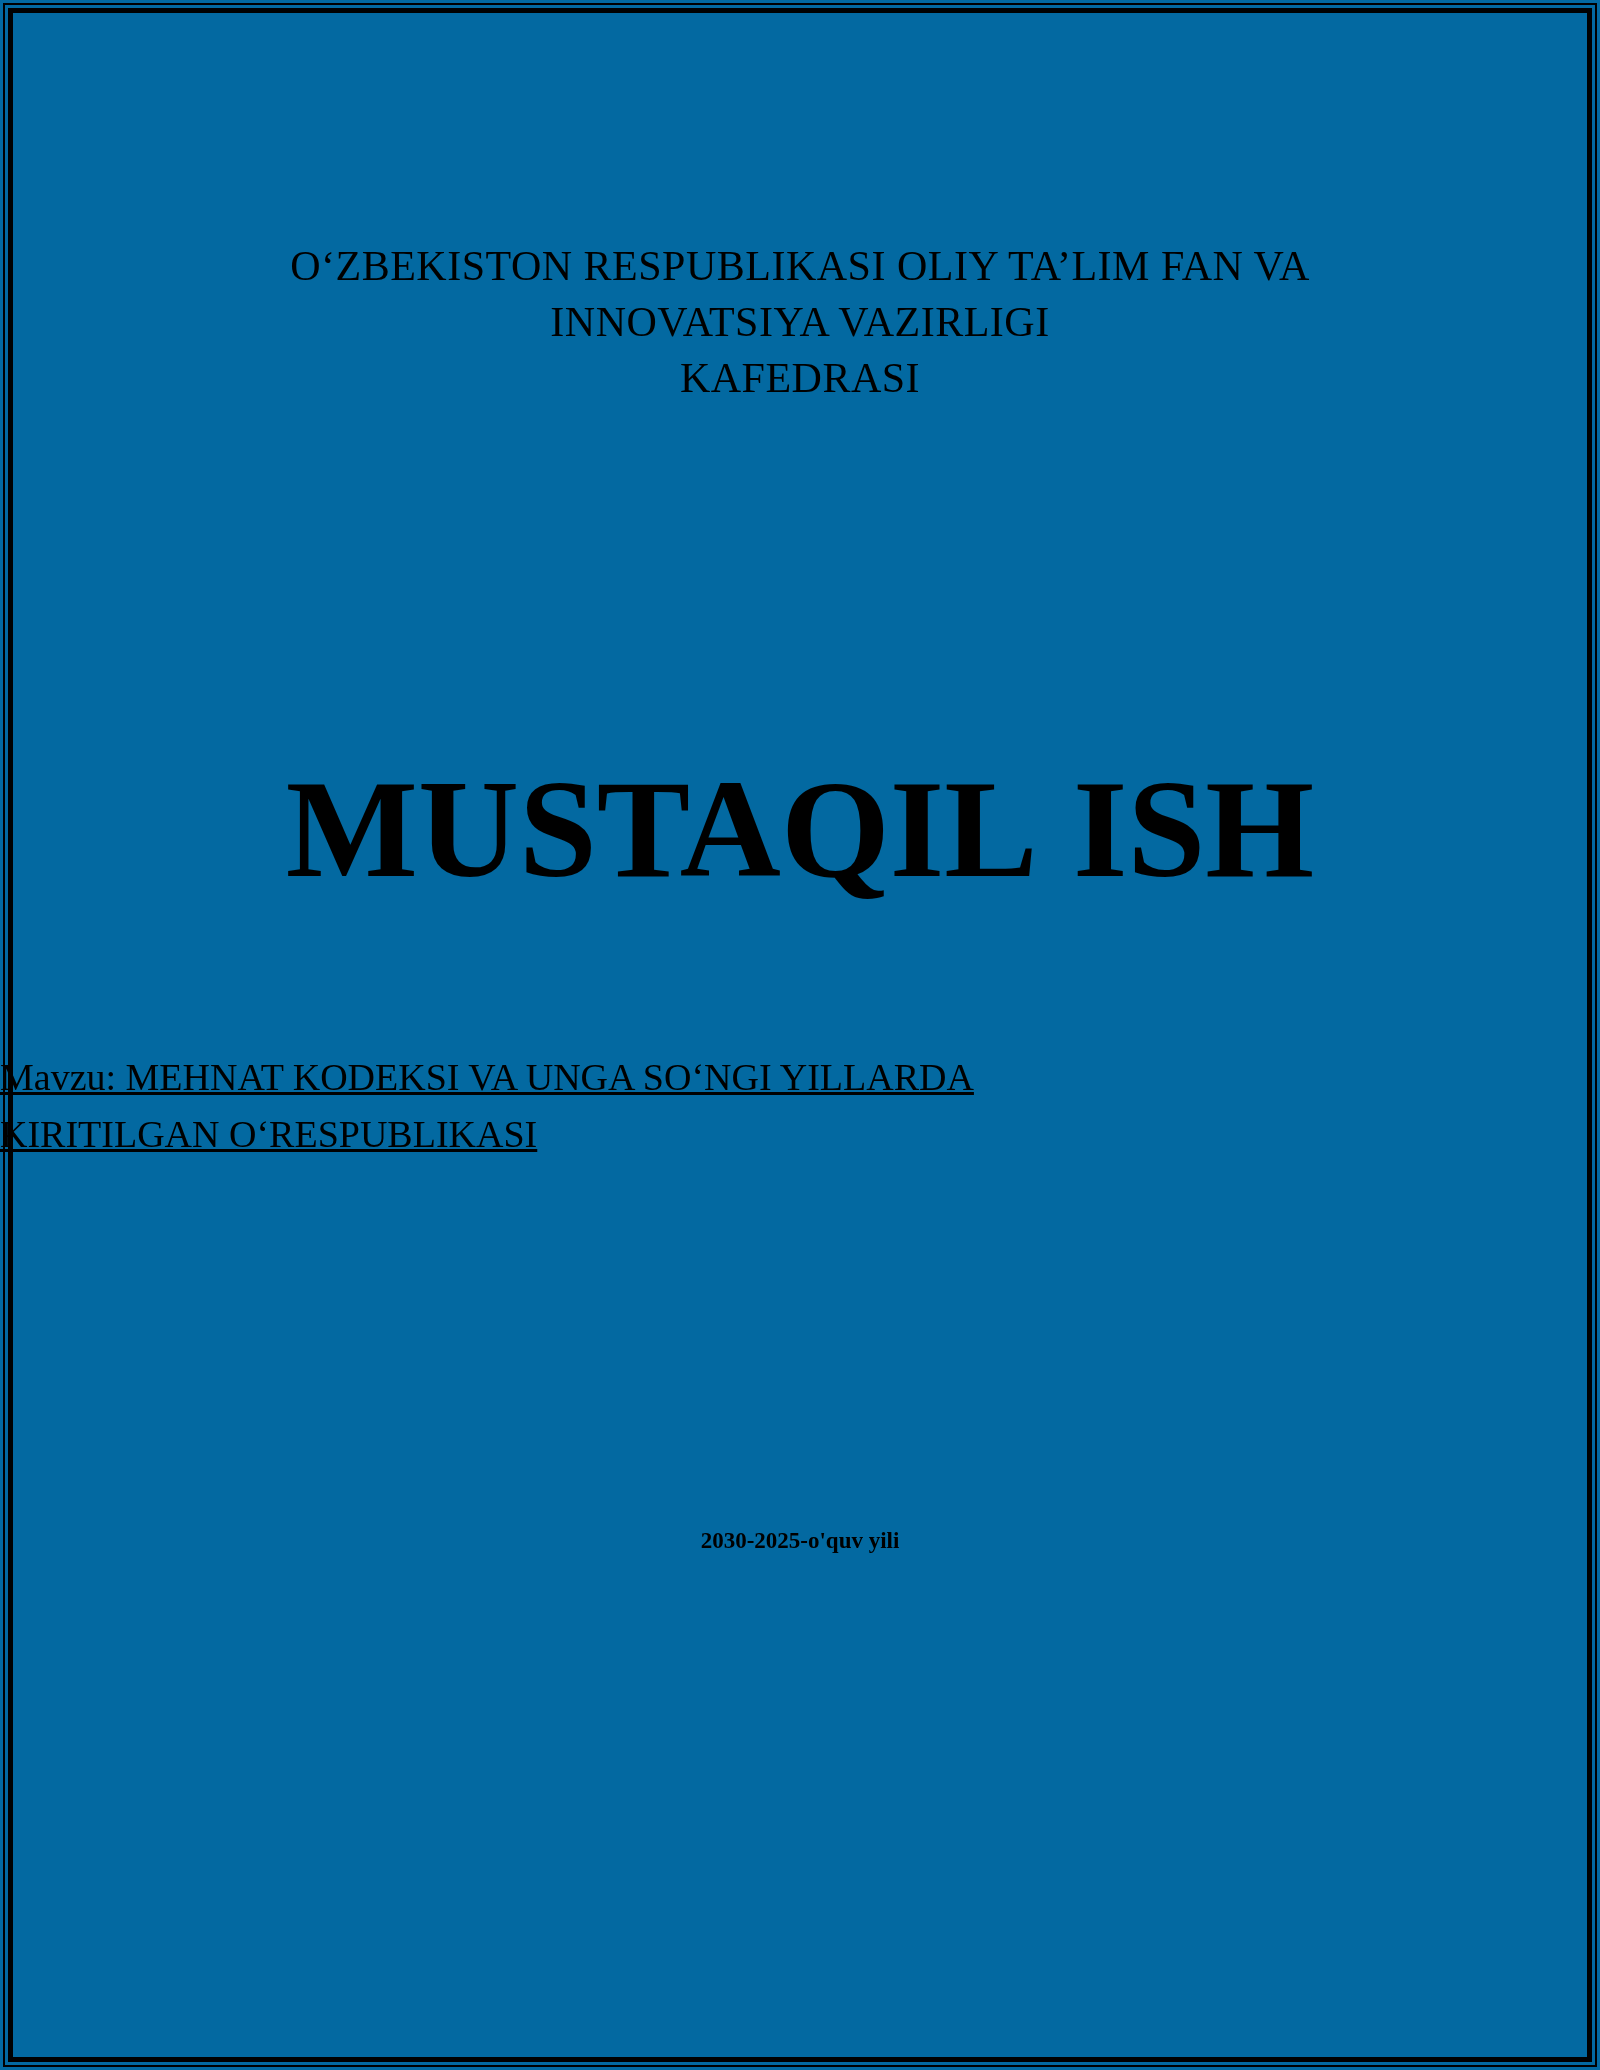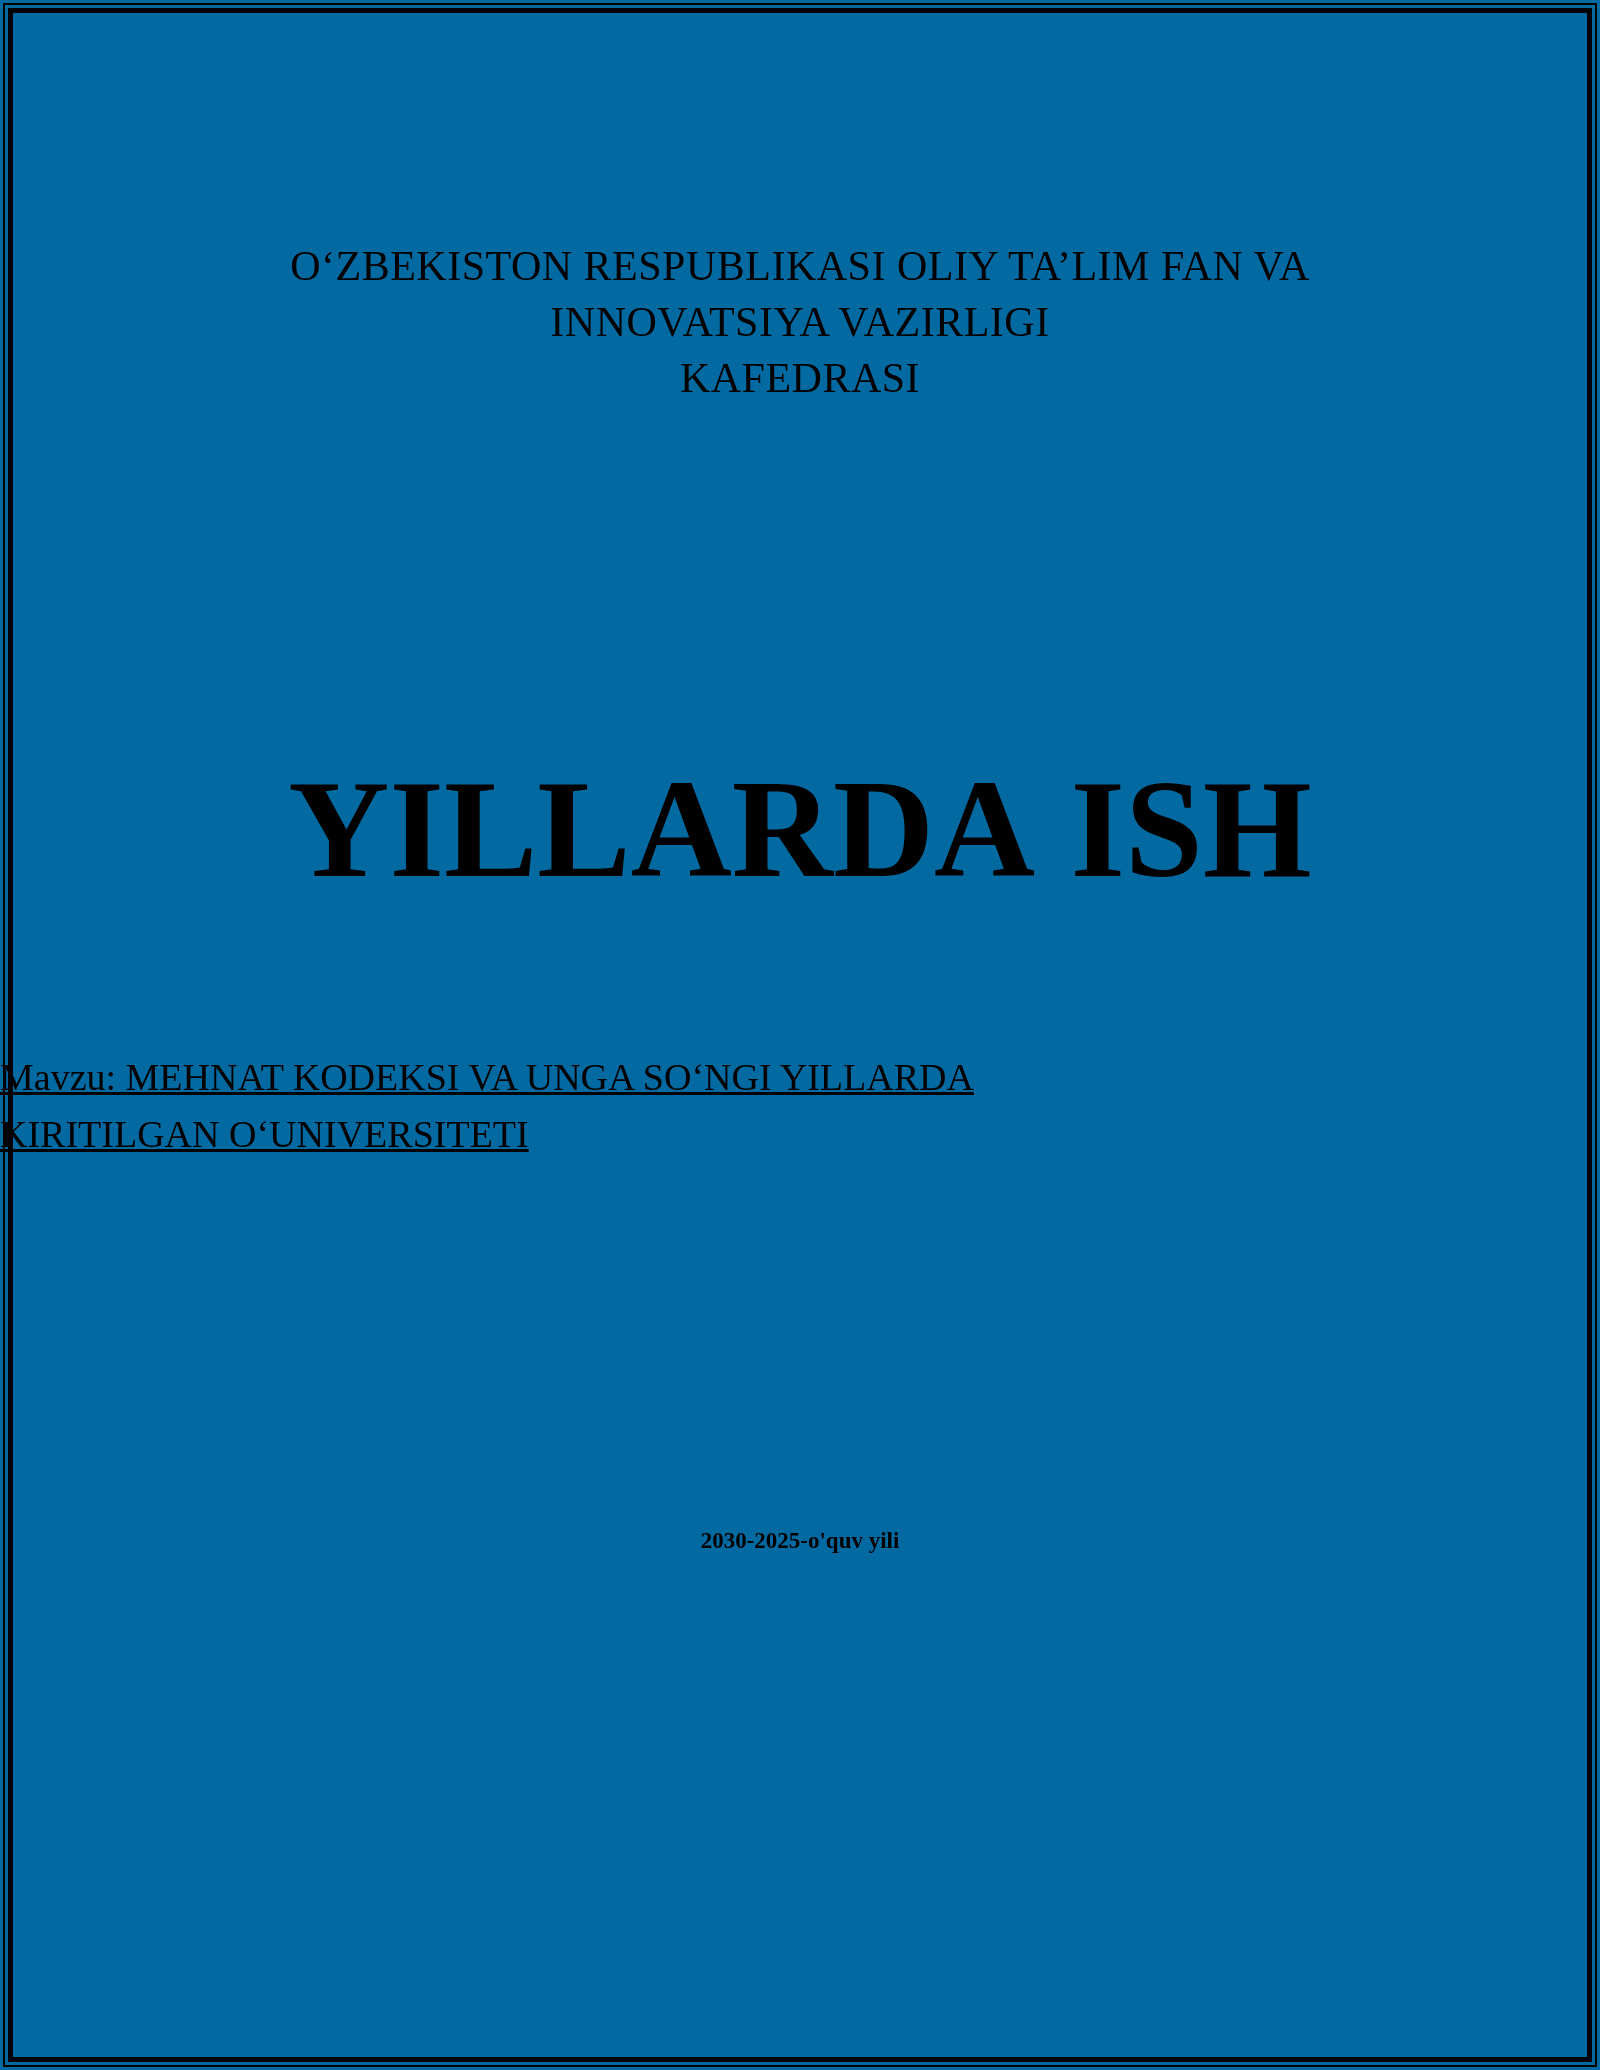--- a/index.html
+++ b/index.html
@@ -80,21 +80,21 @@
 <div class="page">
   <div class="border-outer"></div>
   <div class="border-inner"></div>
 
   <div class="header">
     <div>O‘ZBEKISTON RESPUBLIKASI OLIY TA’LIM FAN VA</div>
     <div>INNOVATSIYA VAZIRLIGI</div>
     <div>KAFEDRASI</div>
   </div>
 
-  <h1 class="title">YILLARDA ISH</h1>
+  <h1 class="title">MUSTAQIL ISH</h1>
 
   <div class="topic">
     <div>Mavzu: MEHNAT KODEKSI VA UNGA SO‘NGI YILLARDA</div>
-    <div>KIRITILGAN O‘UNIVERSITETI</div>
+    <div>KIRITILGAN O‘RESPUBLIKASI</div>
   </div>
 
   <div class="year">2030-2025-o'quv yili</div>
 </div>
 
 </body></html>

